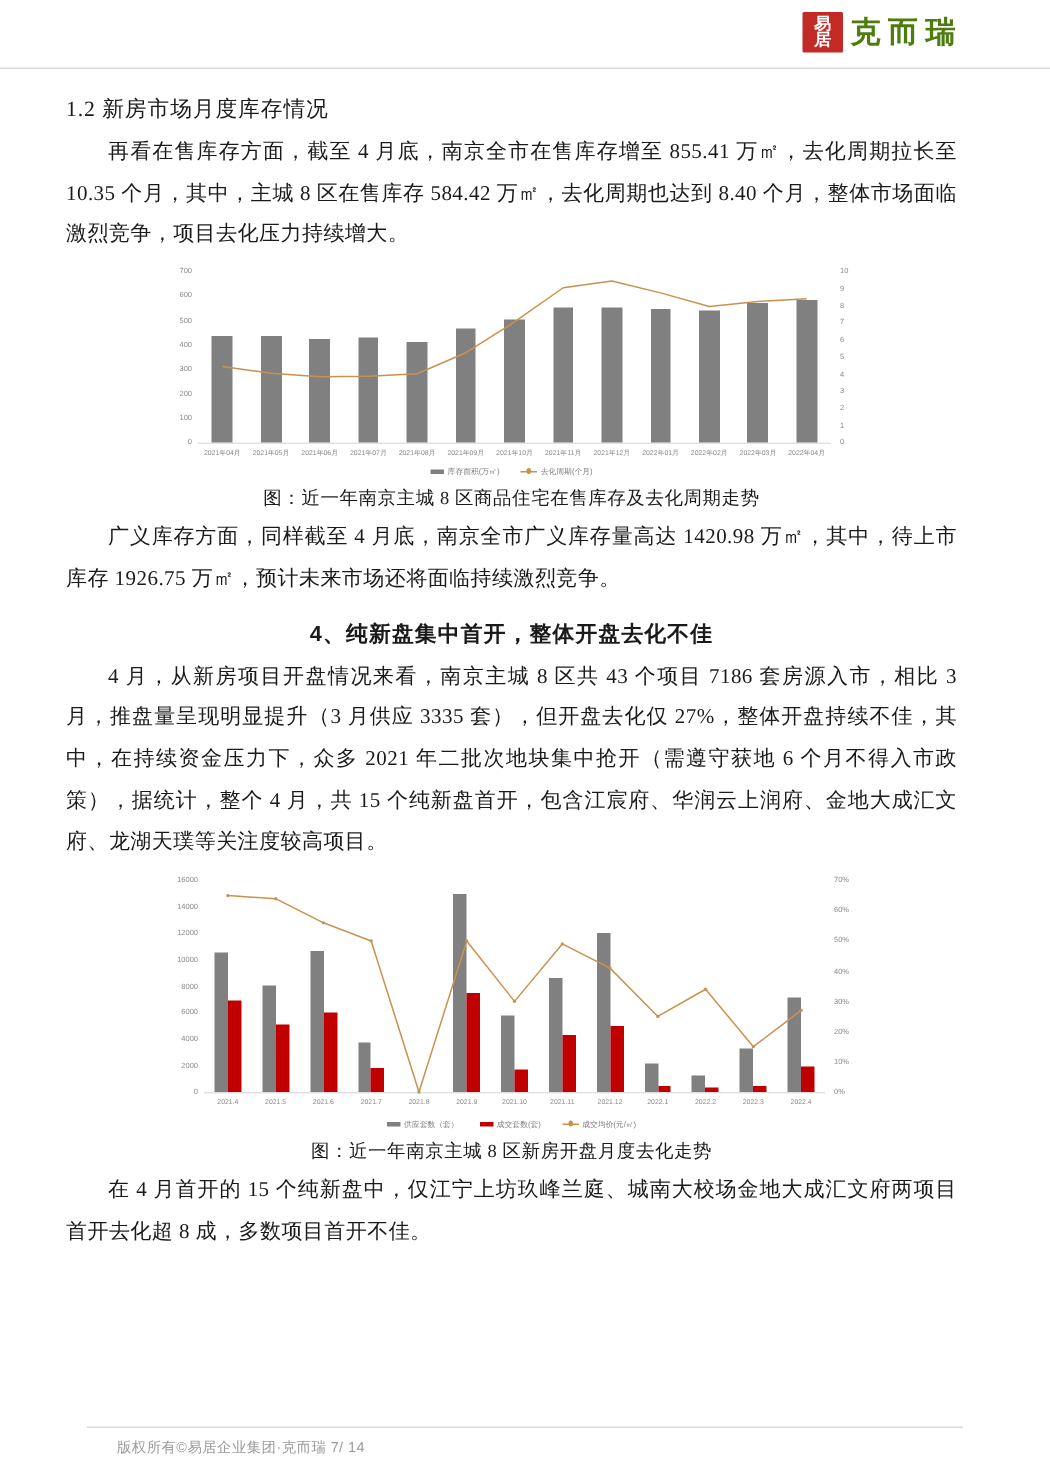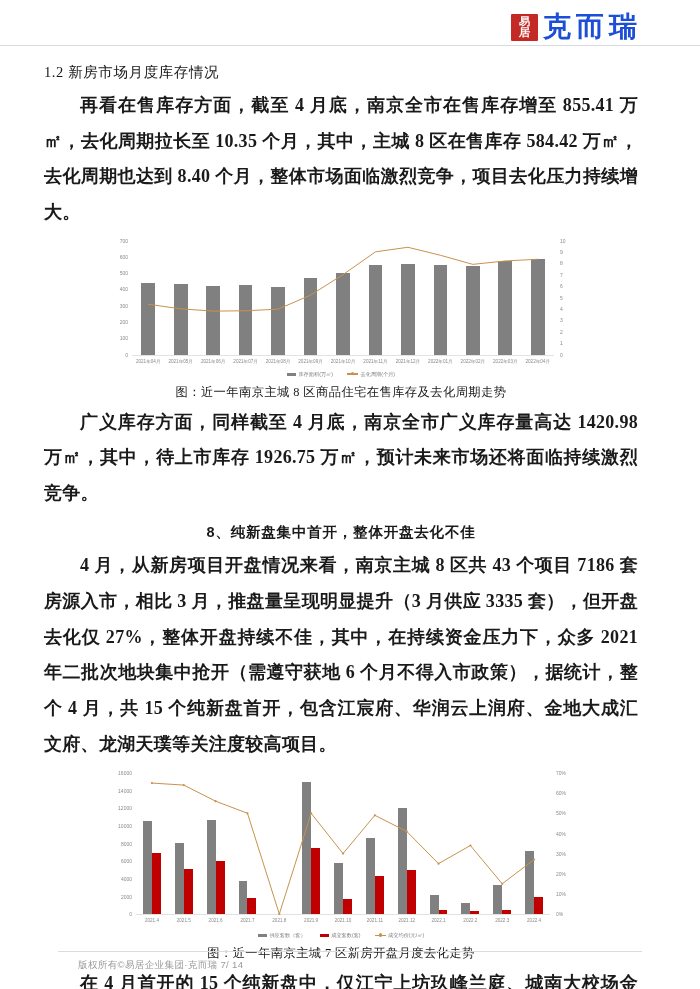--- a/index.html
+++ b/index.html
@@ -47,23 +47,23 @@
     display: flex;
     flex-direction: column;
     align-items: center;
     justify-content: center;
     letter-spacing: 0;
     border-radius: 1px;
   }
   .logo-seal span { display: block; transform: scaleX(1.05); }
   .logo-text {
     font-family: Liberation Serif, serif;
-    font-size: 28px;
+    font-size: 20px;
     font-weight: bold;
-    color: #1d4ed8;
+    color: #4d7c0f;
     letter-spacing: 5px;
   }
   .header-rule {
     position: absolute;
     left: 0; right: 0; top: 45px;
     height: 1px;
     background: #d8dbe0;
   }
 
   
@@ -79,27 +79,26 @@
   }
   h3.sub-title {
     font-family: "Liberation Sans", sans-serif;
     font-size: 14.5px;
     font-weight: bold;
     margin: 12px 0 6px 0;
     text-align: center;
     letter-spacing: 0.8px;
   }
   p.body {
-    font-size: 18px;
+    font-size: 14px;
     line-height: 1.98;
     margin: 3px 0 6px 0;
     text-indent: 2em;
     text-align: justify;
     letter-spacing: 0.3px;
-    font-weight: bold;
   }
   .fig-caption {
     text-align: center;
     font-size: 12.3px;
     margin: 6px 0 4px 0;
     letter-spacing: 0.4px;
   }
 
   
   .chart-box {
@@ -261,21 +260,21 @@
             <span class="lg-line" style="background: rgb(200, 146, 78); --c: #c8924e; position: relative;"><span></span><span style="position: absolute; left: 4px; top: -1.6px; width: 3.2px; height: 3.2px; border-radius: 50%; background: rgb(200, 146, 78);"></span></span>
             <span>去化周期(个月)</span>
           </div>
         </div>
       </div>
 
     <div class="fig-caption">图：近一年南京主城 8 区商品住宅在售库存及去化周期走势</div>
 
     <p class="body">广义库存方面，同样截至 4 月底，南京全市广义库存量高达 1420.98 万㎡，其中，待上市库存 1926.75 万㎡，预计未来市场还将面临持续激烈竞争。</p>
 
-    <h3 class="sub-title">8、纯新盘集中首开，整体开盘去化不佳</h3>
+    <h3 class="sub-title">4、纯新盘集中首开，整体开盘去化不佳</h3>
 
     <p class="body">4 月，从新房项目开盘情况来看，南京主城 8 区共 43 个项目 7186 套房源入市，相比 3 月，推盘量呈现明显提升（3 月供应 3335 套），但开盘去化仅 27%，整体开盘持续不佳，其中，在持续资金压力下，众多 2021 年二批次地块集中抢开（需遵守获地 6 个月不得入市政策），据统计，整个 4 月，共 15 个纯新盘首开，包含江宸府、华润云上润府、金地大成汇文府、龙湖天璞等关注度较高项目。</p>
 
     <div class="chart-box" id="chart2" style="width: 478px;">
         <div class="chart-plot" style="width: 478px; height: 162px;">
           <div class="axis-label y-left" style="left: 0px; width: 30px; top: 143px;">0</div>
           <div class="axis-label y-left" style="left: 0px; width: 30px; top: 125.375px;">2000</div>
           <div class="axis-label y-left" style="left: 0px; width: 30px; top: 107.75px;">4000</div>
           <div class="axis-label y-left" style="left: 0px; width: 30px; top: 90.125px;">6000</div>
           <div class="axis-label y-left" style="left: 0px; width: 30px; top: 72.5px;">8000</div>
@@ -355,21 +354,21 @@
             <span class="lg-swatch" style="background: rgb(192, 0, 0);"></span>
             <span>成交套数(套)</span>
           </div>
           <div class="legend-item">
             <span class="lg-line" style="background: rgb(200, 146, 78); --c: #c8924e; position: relative;"><span></span><span style="position: absolute; left: 4px; top: -1.6px; width: 3.2px; height: 3.2px; border-radius: 50%; background: rgb(200, 146, 78);"></span></span>
             <span>成交均价(元/㎡)</span>
           </div>
         </div>
       </div>
 
-    <div class="fig-caption">图：近一年南京主城 7 区新房开盘月度去化走势</div>
+    <div class="fig-caption">图：近一年南京主城 8 区新房开盘月度去化走势</div>
 
 
     <p class="body">在 4 月首开的 15 个纯新盘中，仅江宁上坊玖峰兰庭、城南大校场金地大成汇文府两项目首开去化超 8 成，多数项目首开不佳。</p>
 
   </div>
 
   <div class="footer">
     <div class="footer-rule"></div>
     <div class="footer-text">版权所有©易居企业集团·克而瑞 7/ 14</div>
   </div>

